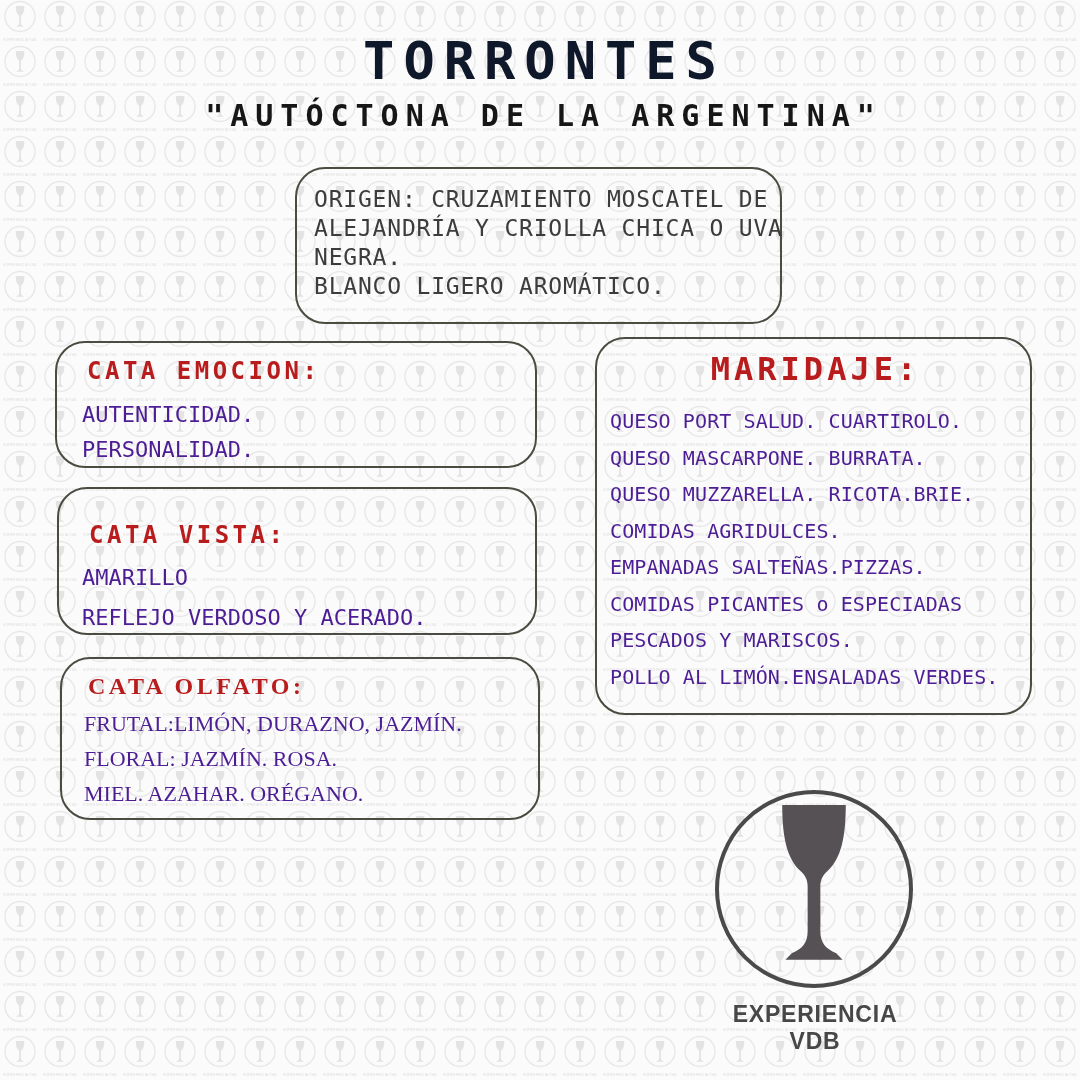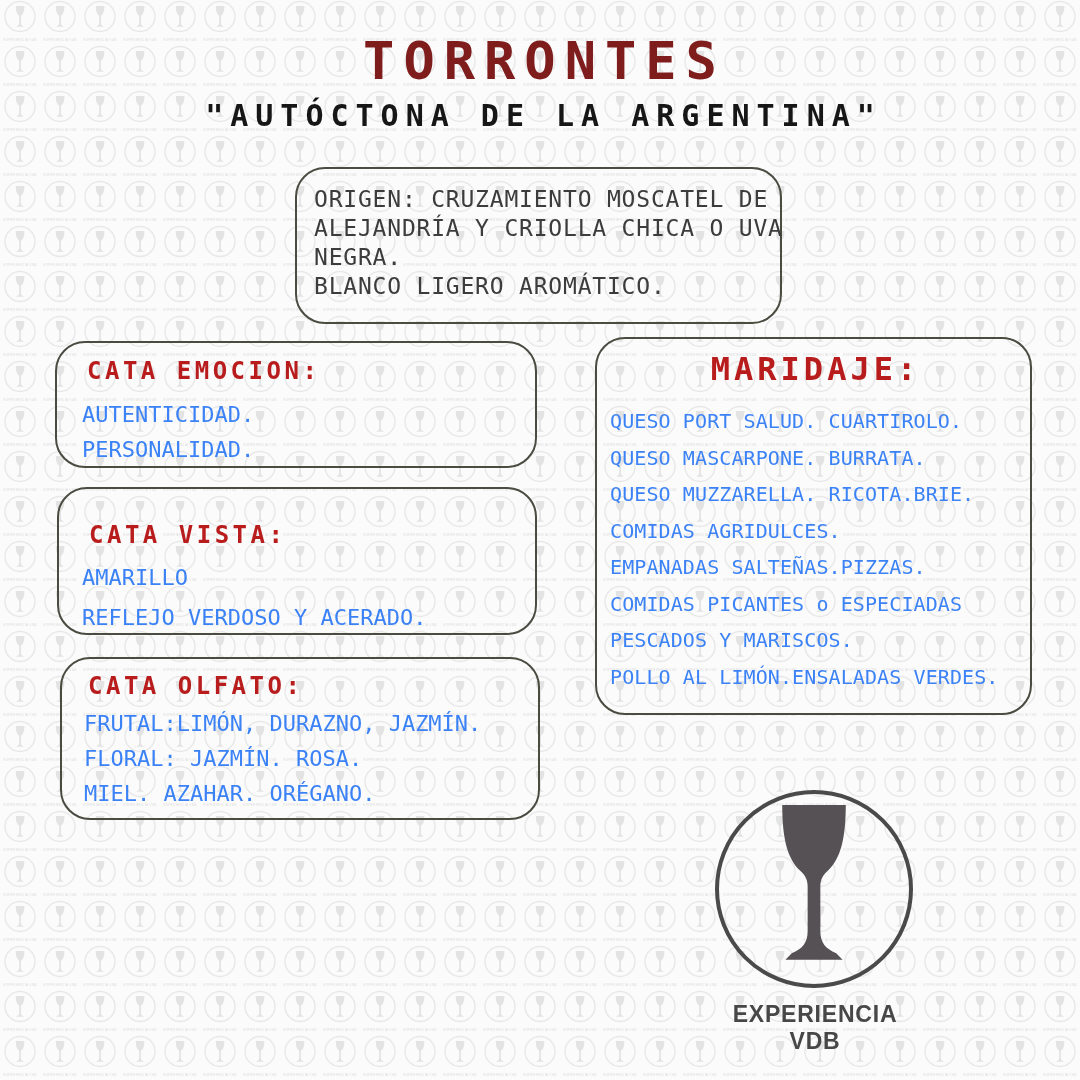--- a/index.html
+++ b/index.html
@@ -6,21 +6,21 @@
   .canvas{
     position:relative;width:1080px;height:1080px;overflow:hidden;
     background:#fbfbfb;
     font-family:"DejaVu Sans Mono",monospace;color:#3f3f3f;
   }
   #bg-pattern{position:absolute;left:0;top:0;}
 
   .title{
     position:absolute;top:31px;left:0;width:100%;margin:0;
     text-align:center;text-indent:9px;
-    font-size:52px;font-weight:bold;letter-spacing:9px;color:#7f1d1d;
+    font-size:52px;font-weight:bold;letter-spacing:9px;color:#0f172a;
   }
   .subtitle{
     position:absolute;top:98px;left:0;width:100%;margin:0;
     text-align:center;text-indent:7px;
     font-size:30px;font-weight:bold;letter-spacing:7px;color:#161616;
   }
 
   .box{
     position:absolute;border:2px solid #4b4b41;border-radius:30px;
     box-sizing:border-box;background:transparent;
@@ -30,29 +30,29 @@
   .origin-box{
     left:295px;top:167px;width:487px;height:157px;
     padding:16px 0 0 17px;
     font-size:23px;line-height:29px;letter-spacing:0.8px;color:#3c3c3c;
   }
 
   .section-header{
     font-weight:bold;color:#b91c1c;font-size:24px;line-height:28px;
     letter-spacing:3.5px;white-space:nowrap;
   }
-  .section-body{font-size:22px;color:#3b82f6;}
+  .section-body{font-size:22px;color:#4c1d95;}
 
   .emocion-box{left:55px;top:341px;width:482px;height:127px;padding:14px 0 0 30px;}
   .emocion-box .section-body{margin:12px 0 0 -5px;line-height:35px;}
 
   .vista-box{left:57px;top:487px;width:480px;height:148px;padding:32px 0 0 30px;}
   .vista-box .section-body{margin:9px 0 0 -7px;line-height:40px;}
 
-  .olfato-box{left:60px;top:657px;width:480px;height:163px;padding:13px 0 0 26px;}
+  .olfato-box{left:60px;top:657px;width:480px;height:163px;padding:13px 0 0 26px;font-family:Liberation Serif, serif;}
   .olfato-box .section-body{margin:6px 0 0 -4px;line-height:35px;}
 
   .boca-box{left:62px;top:845px;width:476px;height:208px;padding:12px 0 0 28px;}
   .boca-box .section-body{margin:8px 0 0 -8px;line-height:37px;}
 
   .maridaje-box{left:595px;top:337px;width:437px;height:378px;padding:15px 0 0 0;}
   .maridaje-box .section-header{
     text-align:center;text-indent:4px;font-size:32px;line-height:30px;letter-spacing:4px;
   }
   .maridaje-box .section-body{

